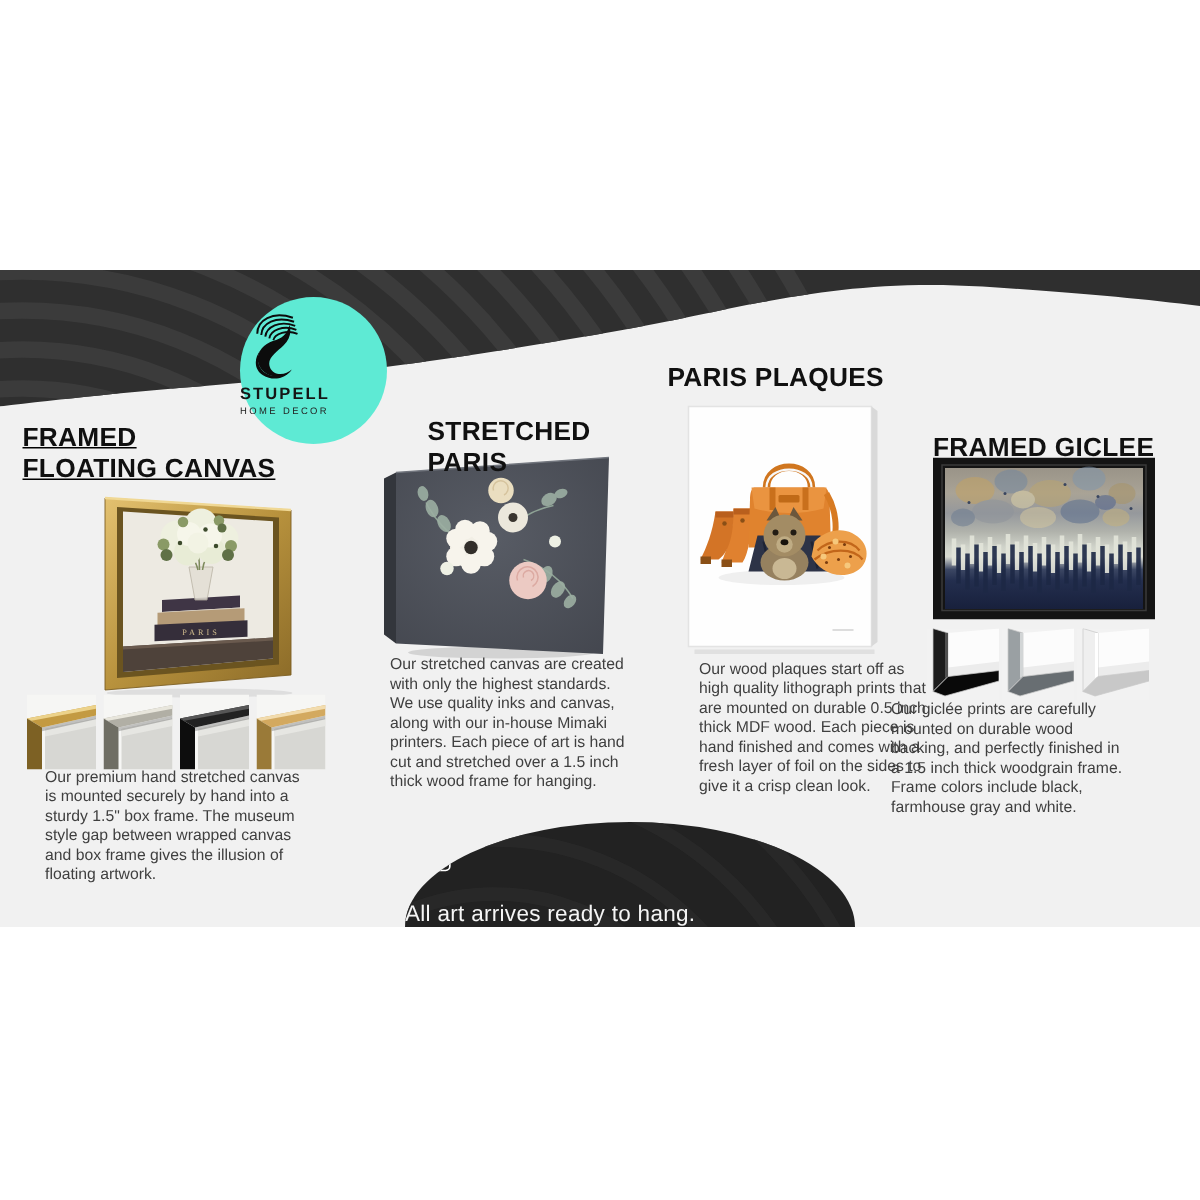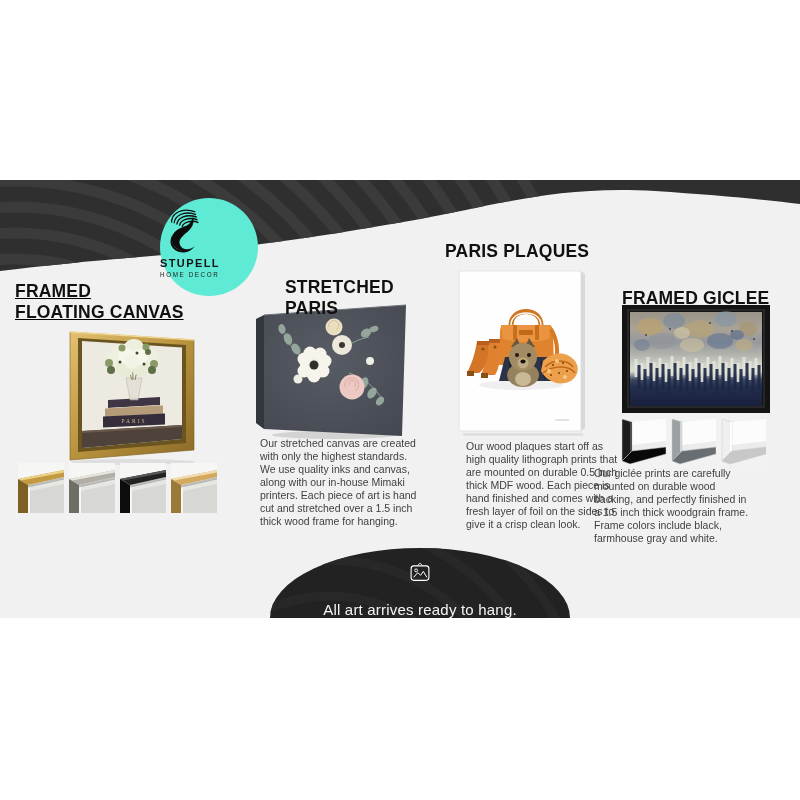--- a/index.html
+++ b/index.html
@@ -20,21 +20,21 @@
   .col{position:absolute;z-index:3;}
   .title{font-size:17.5px;line-height:21px;font-weight:700;color:var(--ink);letter-spacing:.2px;}
   .title span{display:block;white-space:nowrap;}
   .desc{font-size:10.5px;line-height:13px;color:var(--body);}
   .art{position:absolute;z-index:2;}
   .swatch-row{position:absolute;display:flex;z-index:2;}
   .swatch{display:block;}
   .footer-ellipse{position:absolute;left:270px;top:368px;width:300px;height:140px;border-radius:50%;
     background:var(--footer);z-index:4;overflow:hidden;}
   .footer-inner{position:absolute;left:0;top:0;width:300px;height:70px;display:flex;flex-direction:column;
-    align-items:center;z-index:2;gap:16px;}
+    align-items:flex-start;z-index:2;gap:16px;}
   .footer-inner svg{margin-top:14px;}
   .footer-msg{margin-top:3px;font-size:15px;color:#f5f5f5;letter-spacing:.2px;white-space:nowrap;}
   .footer-swirl{position:absolute;left:0;top:0;z-index:1;opacity:.8;}
 </style>
 </head>
 <body>
 
 <div class="stage">
   <div class="band">
 
@@ -171,20 +171,21 @@
         <rect width="46" height="50" fill="#f6f6f4"></rect>
         <polygon points="12,23 46,16 46,50 12,50" fill="#d7d7d3"></polygon>
         <polygon points="12,23 46,16 46,21 12,28" fill="#e6e6e2"></polygon>
         <polygon points="10,22 46,14 46,16.5 10,24.5" fill="rgba(0,0,0,0.22)"></polygon>
         <polygon points="0,16 46,7 46,14 10,22" fill="#d3a95f"></polygon>
         <polygon points="0,16 46,7 46,9.5 3,17.5" fill="#f2dcae"></polygon>
         <polygon points="0,16 10,22 10,50 0,50" fill="#9a7a38"></polygon>
       </svg>
     </div>
 
+    <p class="desc col" style="left:30px;top:332px;width:180px;">Our premium hand stretched canvas is mounted securely by hand into a sturdy 1.5" box frame. The museum style gap between wrapped canvas and box frame gives the illusion of floating artwork.</p>
 
     <div class="col" style="left:285px;top:81px;margin-top:16px;">
       <h2 class="title">
         <span>STRETCHED</span>
         <span>PARIS</span>
       </h2>
     </div>
 
     <svg class="art" style="left:254px;top:123px;" width="156" height="137" viewBox="0 0 156 137">
       <defs>

